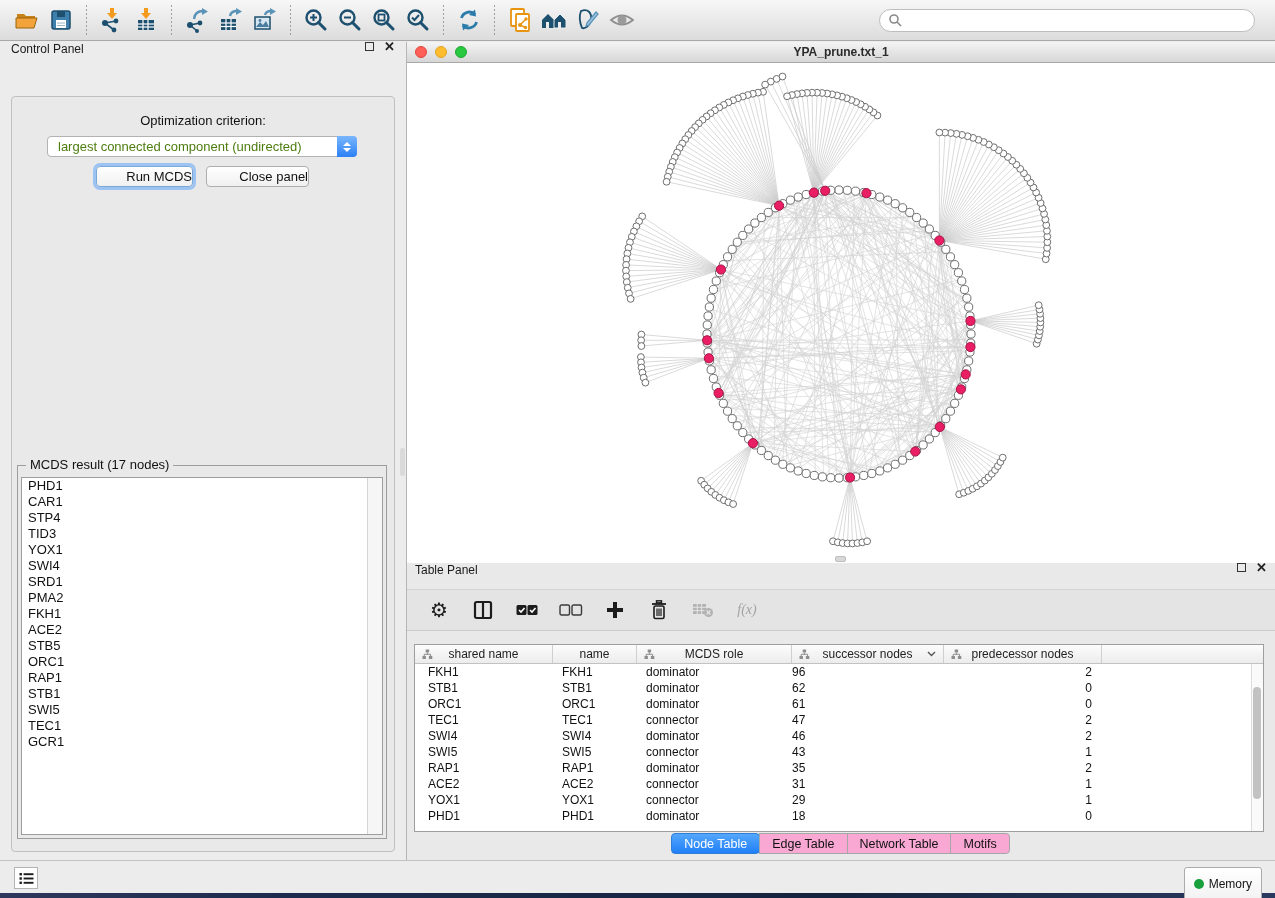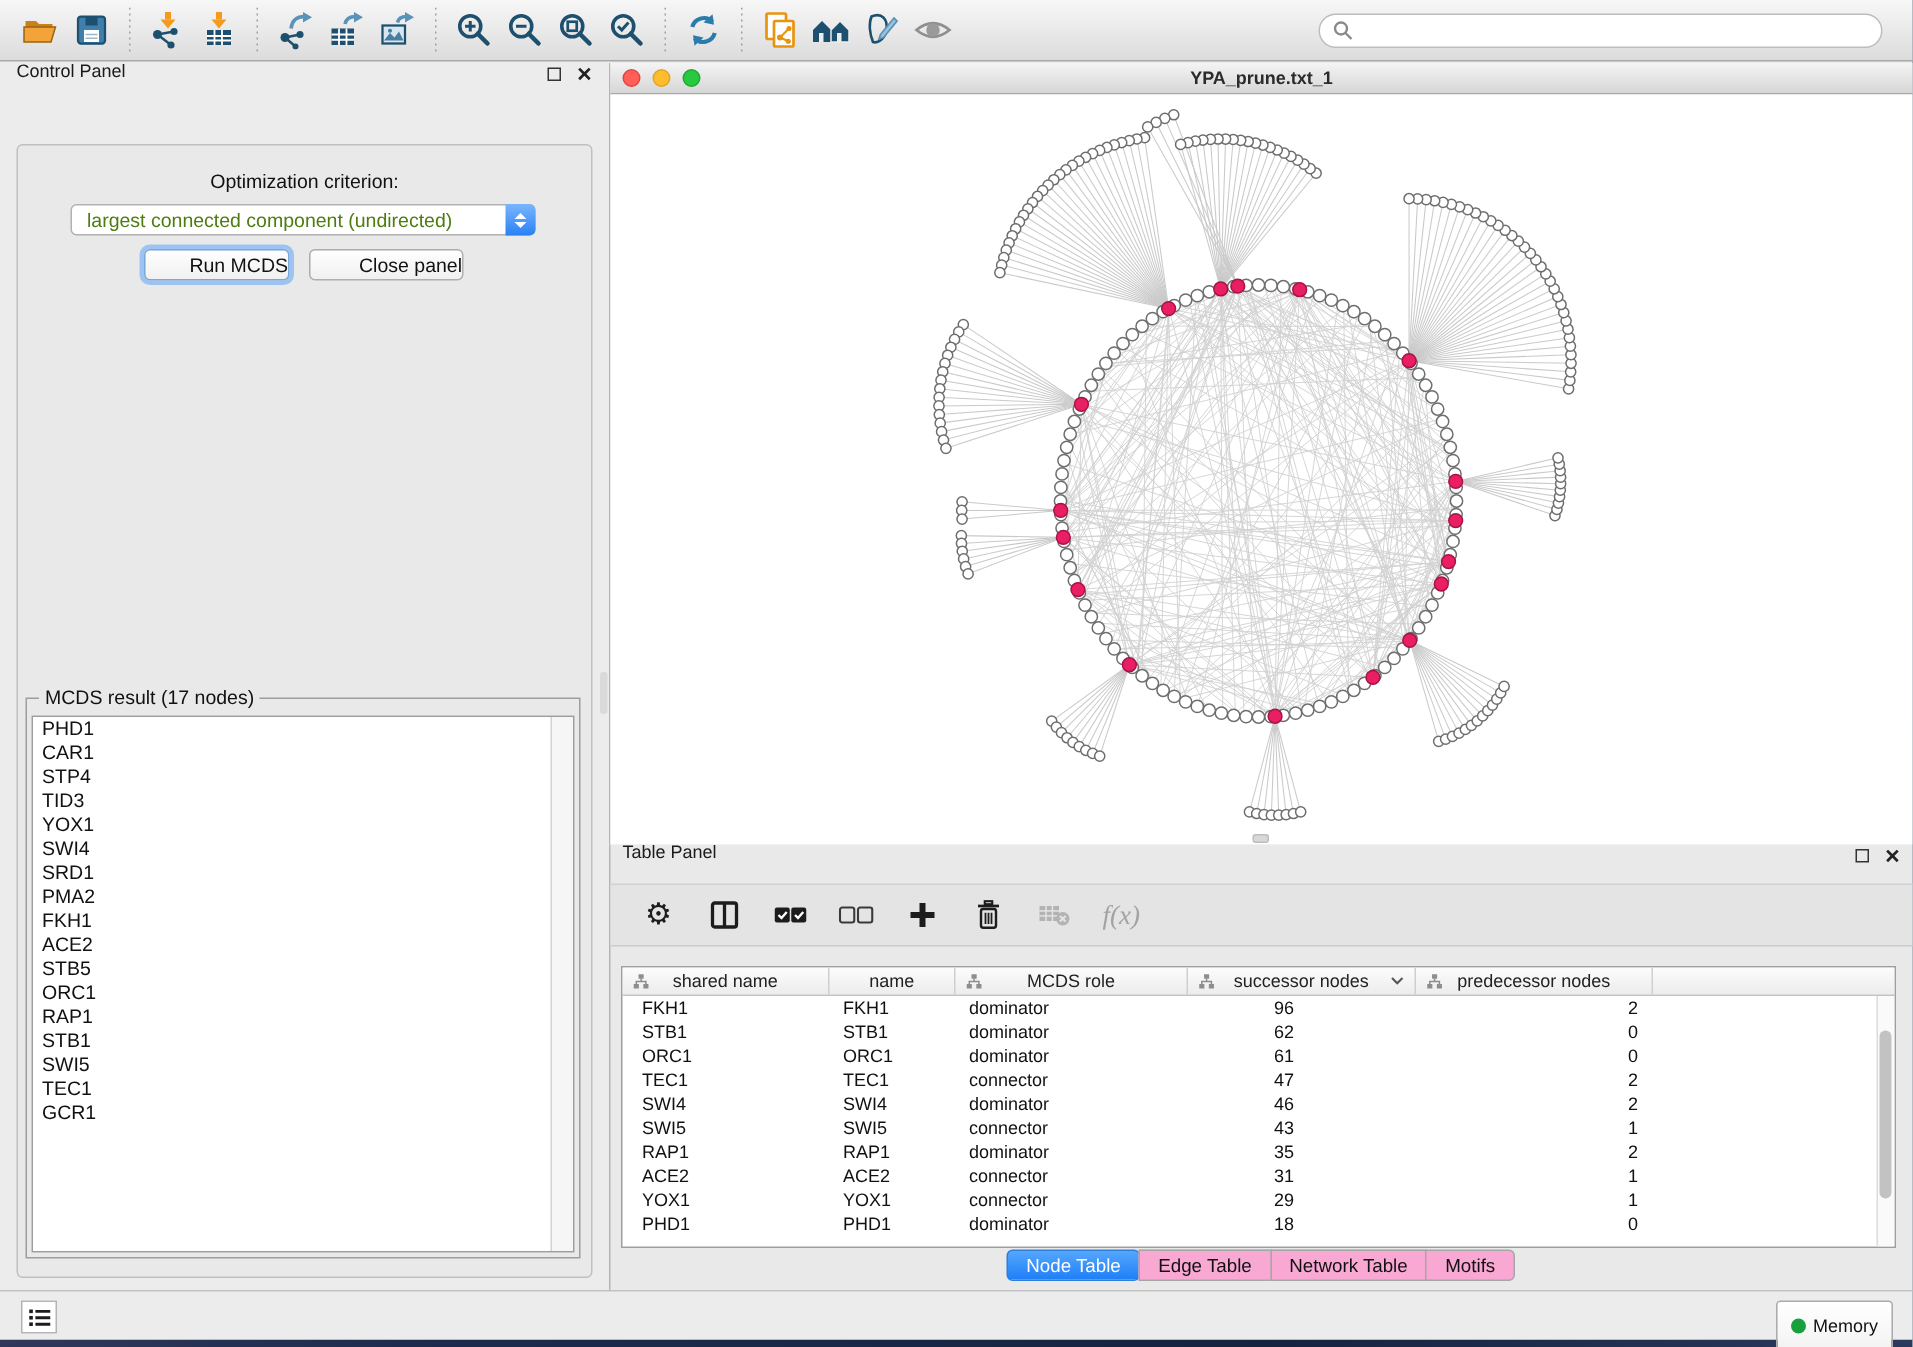--- a/index.html
+++ b/index.html
@@ -12,21 +12,21 @@
     background:linear-gradient(#f7f7f7,#dcdcdc); border-bottom:1px solid #a8a8a8;
     display:flex; align-items:center; padding:0 10px; }
   .tbi { width:34px; height:34px; display:flex; align-items:center; justify-content:center; flex:0 0 auto; border-radius:4px; }
   .sep { width:1px; height:30px; margin:0 8px; flex:0 0 auto;
     background-image:linear-gradient(#9f9f9f 40%, transparent 40%); background-size:1px 4px; }
   .search-box { margin-left:auto; width:376px; height:23px; background:#fff; border:1px solid #bdbdbd;
     border-radius:12px; display:flex; align-items:center; padding:0 8px; margin-right:10px; }
   .search-box input { border:none; outline:none; flex:1; font-size:12px; background:transparent; font-family:"Liberation Sans",sans-serif; }
 
   
-  .panel-titlebar { position:absolute; left:0; right:0; top:0; height:22px; display:flex; align-items:flex-end; padding:12px 8px; }
+  .panel-titlebar { position:absolute; left:0; right:0; top:0; height:22px; display:flex; align-items:flex-start; padding:0 8px; }
   .panel-title { font-size:12px; color:#1a1a1a; }
   .win-btns { margin-left:auto; display:flex; align-items:center; gap:10px; }
   .float-btn { width:9px; height:9px; border:1.5px solid #333; display:inline-block; }
   .close-btn { font-size:13px; font-weight:bold; color:#222; line-height:9px; }
 
   
   .control-panel { position:absolute; left:3px; top:42px; width:400px; bottom:33px; background:#ececec; }
   .cp-tabs { position:absolute; top:32px; left:0; right:0; height:22px; display:flex; justify-content:center; z-index:2; }
   .cp-tab { font-size:13px; padding:2px 13px; background:#fff; border:1px solid #a2a2a2; margin-left:-1px;
     display:flex; align-items:center; color:#1a1a1a; }
@@ -67,35 +67,35 @@
   .net-canvas svg { width:100%; height:100%; }
   .h-grip { position:absolute; left:428px; bottom:1px; width:11px; height:6px; background:#d8d8d8; border:1px solid #bdbdbd; border-radius:2px; }
   .v-grip { position:absolute; left:400px; top:448px; width:5px; height:28px; background:#dadada; border-radius:2px; }
 
   
   .table-panel { position:absolute; left:406px; top:563px; right:0; bottom:33px; background:#e9e9e9; border-left:1px solid #b5b5b5; }
   .tp-toolbar { position:absolute; left:0; right:0; top:26px; height:42px; background:#e4e4e4;
     border-top:1px solid #d2d2d2; border-bottom:1px solid #cccccc; display:flex; align-items:center; padding-left:20px; gap:20px; }
   .tpi { display:flex; align-items:center; justify-content:center; min-width:24px; height:28px; }
   .gear-glyph { font-size:20px; color:#1c1c1c; line-height:20px; }
-  .fx-glyph { font-family:"Liberation Serif",serif; font-style:italic; font-size:18px; color:#a3a3a3; }
+  .fx-glyph { font-family:"Liberation Serif",serif; font-style:italic; font-size:14px; color:#a3a3a3; }
   .tbl { position:absolute; left:7px; right:11px; top:81px; height:188px; background:#fff; border:1px solid #9e9e9e; overflow:hidden; }
   .tbl-header { display:grid; grid-template-columns:138px 84px 155px 152px 158px 1fr; height:19px;
     background:linear-gradient(#fcfcfc,#ececec); border-bottom:1px solid #c2c2c2; }
   .th { position:relative; display:flex; align-items:center; justify-content:center; font-size:12px; color:#222;
     border-right:1px solid #cfcfcf; }
   .th .tree { position:absolute; left:7px; }
   .th .sort { position:absolute; right:7px; }
   .th.nolines { border-right:none; }
   .trow { display:grid; grid-template-columns:138px 84px 155px 152px 158px 1fr; height:16px; align-items:center; }
   .td { font-size:12px; color:#111; white-space:nowrap; }
   .td.c0 { padding-left:13px; }
   .td.c1 { padding-left:9px; }
   .td.c2 { padding-left:9px; }
-  .td.c3 { text-align:center; padding-right:24px; }
+  .td.c3 { text-align:left; padding-right:24px; }
   .td.c4 { text-align:right; padding-right:10px; }
   .tbl .vtrack { position:absolute; right:0; top:19px; bottom:0; width:12px; background:#fafafa; border-left:1px solid #dcdcdc; }
   .tbl .vthumb { position:absolute; right:2px; top:23px; width:8px; height:112px; background:#c2c2c2; border-radius:4px; }
   .tp-tabs { position:absolute; left:0; right:0; bottom:6px; height:21px; display:flex; justify-content:center; }
   .tp-tab { font-size:12.5px; padding:2px 12px; background:#f9a8d4; border:1px solid #a6a6a6; margin-left:-1px; display:flex; align-items:center; color:#111; }
   .tp-tab:first-child { border-radius:4px 0 0 4px; }
   .tp-tab:last-child { border-radius:0 4px 4px 0; }
   .tp-tab.active { background:linear-gradient(#55a7fd,#1f7ff7); color:#fff; border-color:#2f7fd8; border-radius:4px; }
 
   

